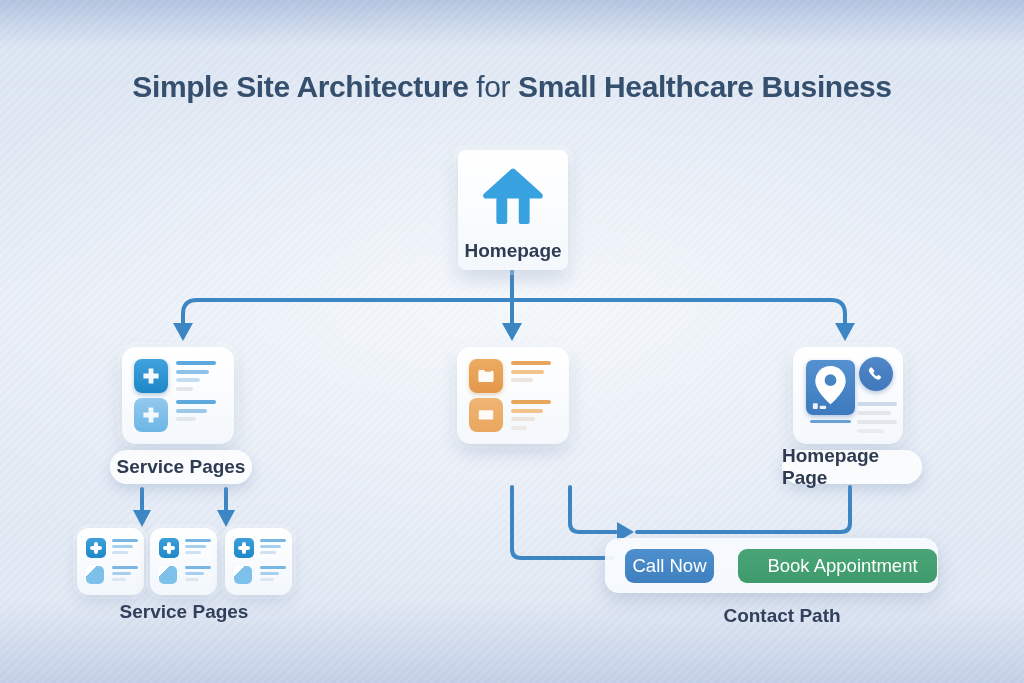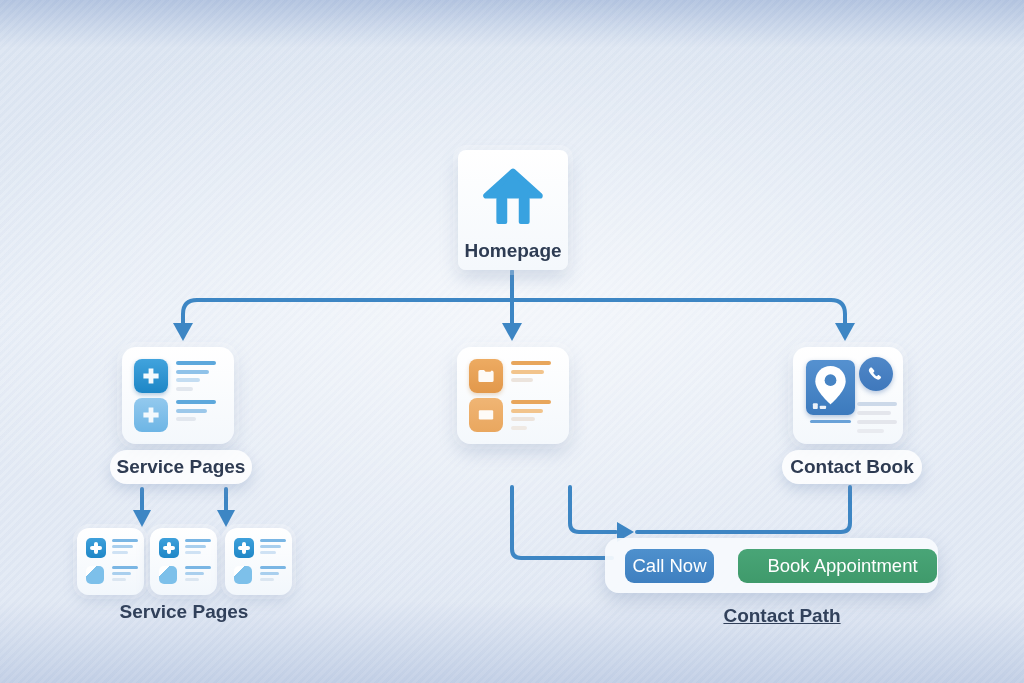--- a/index.html
+++ b/index.html
@@ -105,20 +105,21 @@
     <g fill="#3d86c4" stroke="none">
       <polygon points="173,323 193,323 183,341"></polygon>
       <polygon points="502,323 522,323 512,341"></polygon>
       <polygon points="835,323 855,323 845,341"></polygon>
       <polygon points="133,510 151,510 142,527"></polygon>
       <polygon points="217,510 235,510 226,527"></polygon>
       <polygon points="617,522 617,542 634,532"></polygon>
     </g>
   </svg>
 
+  <div class="title"><span>Simple Site Architecture</span> <span class="light">for</span> <span>Small Healthcare Business</span></div>
 
   <div class="card home-card above">
     <svg width="64" height="64" viewBox="0 0 100 100">
       <polygon points="50,10 8,48 92,48" fill="#38a2e0" stroke="#38a2e0" stroke-width="9" stroke-linejoin="round"></polygon>
       <rect x="24" y="50" width="17" height="42" rx="3" fill="#38a2e0"></rect>
       <rect x="59" y="50" width="17" height="42" rx="3" fill="#38a2e0"></rect>
     </svg>
     <div class="node-label-in">Homepage</div>
   </div>
 
@@ -198,21 +199,21 @@
       <div class="ln" style="width:34px;background:#e4e6ec;"></div>
       <div class="ln" style="width:40px;background:#e4e6ec;"></div>
       <div class="ln" style="width:27px;background:#e9ebf0;"></div>
     </div>
   </div>
 
   <div class="pill above" style="left:110px;top:450px;width:142px;">
       <span>Service Pages</span>
     </div>
   <div class="pill above" style="left:782px;top:450px;width:140px;">
-      <span>Contact Book</span>
+      <span>Homepage Page</span>
     </div>
 
   <div class="mini-card above" style="left:77px;top:528px;">
     <div class="mini-sq1"></div>
     <div class="mini-lines">
       <div class="ln" style="width:26px;background:#7ab6e4;"></div>
       <div class="ln" style="width:21px;background:#a9cfee;"></div>
       <div class="ln" style="width:16px;background:#cfe2f4;"></div>
     </div>
     <div class="mini-sq2"></div>
@@ -250,15 +251,15 @@
       <div class="ln" style="width:14px;background:#dbe6f1;"></div>
     </div>
   </div>
 
   <div class="bottom-text" style="left:74px;top:601px;">Service Pages</div>
 
   <div class="cta-box above">
     <button class="btn btn-call">Call Now</button>
     <button class="btn btn-book">Book Appointment</button>
   </div>
-  <div class="bottom-text" style="left:672px;top:605px;text-decoration:underline;">Contact Path</div>
+  <div class="bottom-text" style="left:672px;top:605px;">Contact Path</div>
 
 </div>
 
 </body></html>

